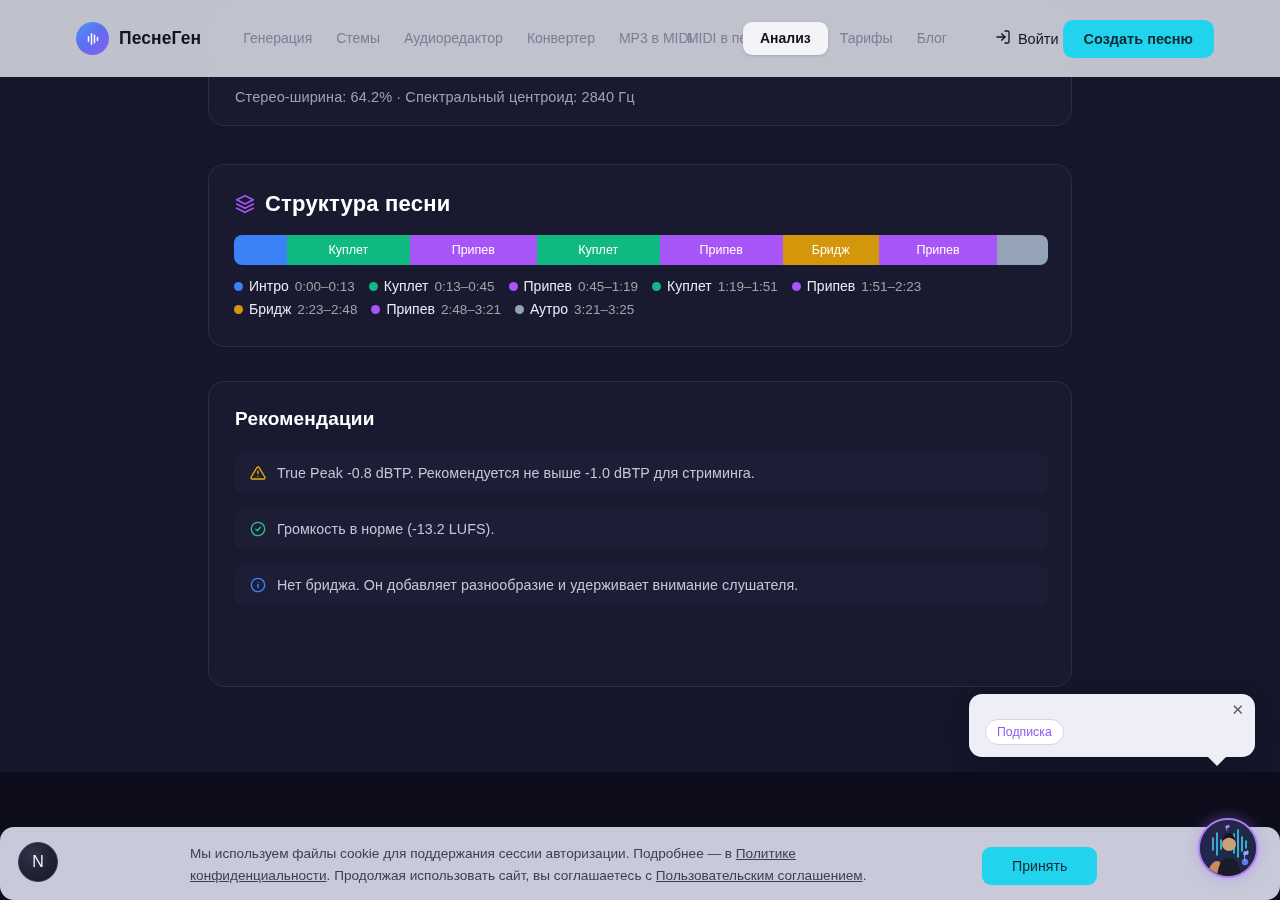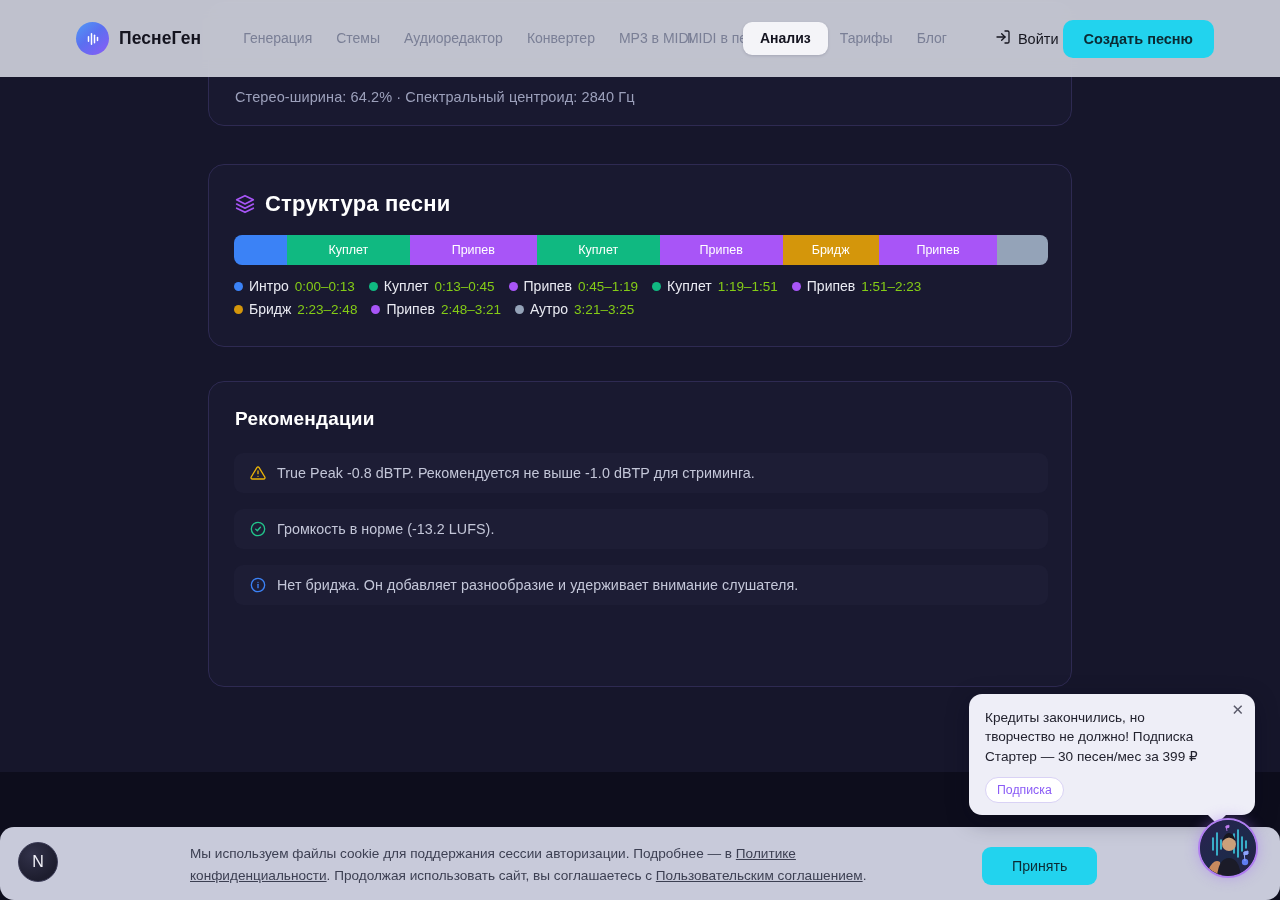--- a/index.html
+++ b/index.html
@@ -62,21 +62,21 @@
   }
 
   .legend {
     position: absolute; left: 25px; top: 113px; width: 816px;
     display: flex; flex-wrap: wrap; align-items: center;
     column-gap: 14px; row-gap: 7px;
   }
   .legend-item { display: flex; align-items: center; gap: 6px; }
   .legend-dot { width: 9px; height: 9px; border-radius: 50%; flex: none; }
   .legend-name { font-size: 14px; color: #e9eaf2; }
-  .legend-time { font-size: 13.5px; color: #84cc16; }
+  .legend-time { font-size: 13.5px; color: #a3a3a3; }
 
   
   .card-reco { top: 381px; height: 306px; }
   .reco-title {
     position: absolute; left: 26px; top: 26px;
     font-size: 19px; font-weight: bold; color: #fff; letter-spacing: .2px;
   }
   .reco-list { position: absolute; left: 25px; top: 71px; width: 814px; }
   .reco-item {
     display: flex; align-items: center; gap: 11px;
@@ -346,21 +346,20 @@
           </span>
           <span>Войти</span>
         </div>
         <button class="cta-btn">Создать песню</button>
       </div>
     </div>
   </div>
 
   <div class="chat-bubble">
     <span class="chat-close">✕</span>
-    <div class="chat-text">Кредиты закончились, но творчество не должно! Подписка Стартер — 30 песен/мес за 399 ₽</div>
     <span class="chat-action">Подписка</span>
   </div>
 
   <div class="avatar-widget">
     <svg width="56" height="56" viewBox="0 0 56 56">
       <defs>
         <clipPath id="cc">
             <circle cx="28" cy="28" r="28"></circle>
           </clipPath>
         <linearGradient id="bgav" x1="0" y1="0" x2="1" y2="1">

